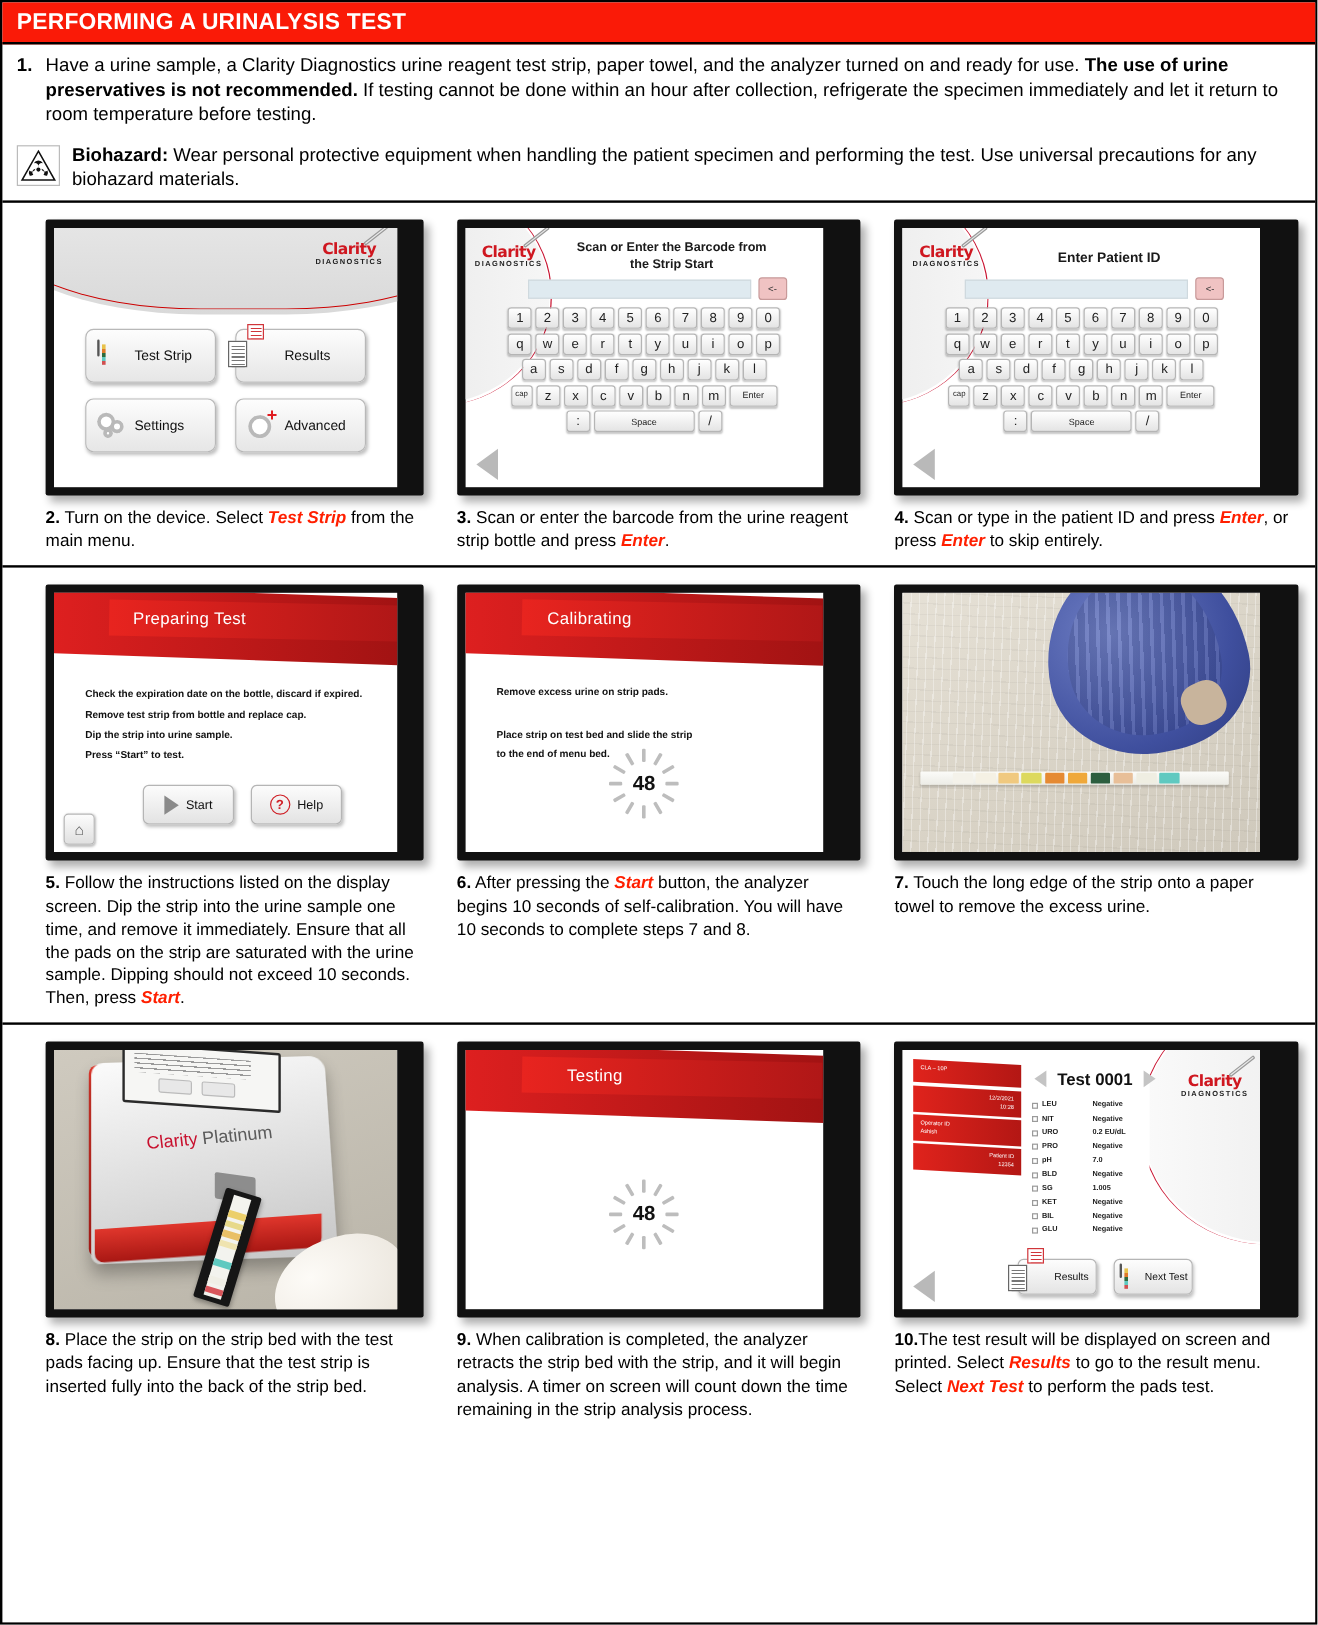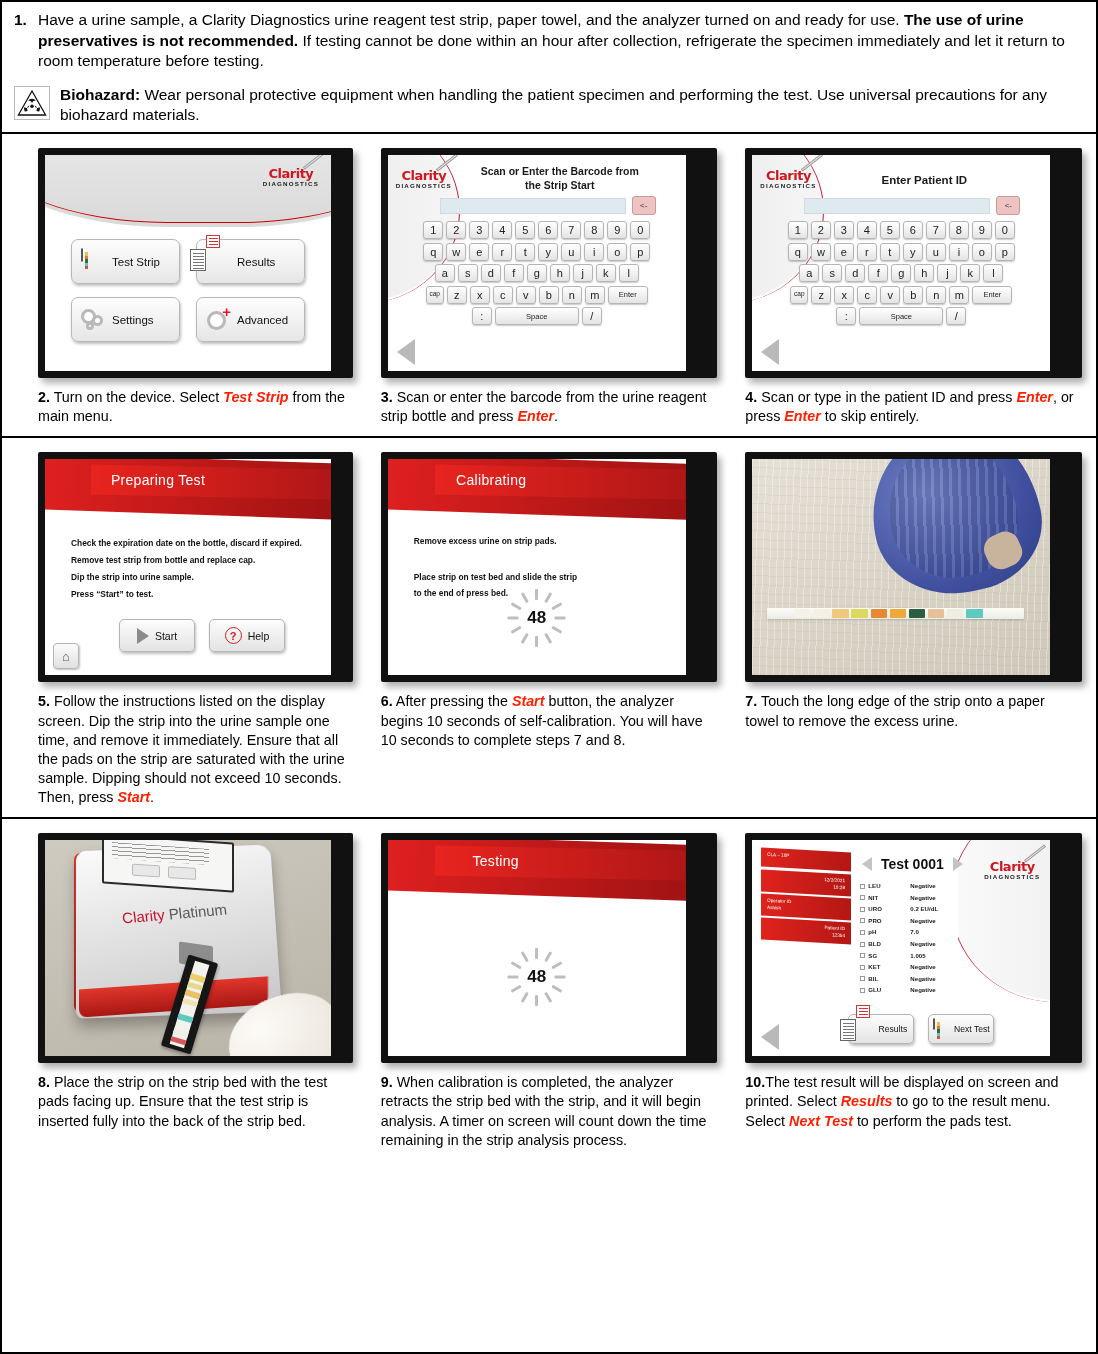--- a/index.html
+++ b/index.html
@@ -311,20 +311,21 @@
     box-shadow:1px 2px 3px rgba(0,0,0,.25);
     display:flex; align-items:center; justify-content:center; gap:5px;
     font-size:8.6px; color:#111;
   }
 </style>
 </head>
 <body>
 
 <div class="page">
 
+  <div class="header">PERFORMING A URINALYSIS TEST</div>
 
   <div class="intro">
     <div class="step1">
       <span class="num">1.</span>
       <span><span>Have a urine sample, a Clarity Diagnostics urine reagent test strip, paper towel, and the analyzer turned on and ready for use. </span><span class="b">The use of urine preservatives is not recommended.</span><span> If testing cannot be done within an hour after collection, refrigerate the specimen immediately and let it return to room temperature before testing.</span></span>
     </div>
     <div class="biohazard-row">
       <div class="bio-ico">
         <svg viewBox="0 0 40 36" width="100%" height="100%">
           <polygon points="20,3 37,33 3,33" fill="#fff" stroke="#111" stroke-width="1.6"></polygon>
@@ -583,21 +584,21 @@
         <div class="frame">
             <div class="screen dev-wide">
           <div class="ban-wrap">
             <div class="ban-bg"></div>
                 <div class="ban-fg"></div>
             <div class="ban-txt" style="padding-right:91px;text-align:center;">Calibrating</div>
           </div>
           <div class="cal-lines">
             <div>Remove excess urine on strip pads.</div>
             <div style="margin-top:19px">Place strip on test bed and slide the strip</div>
-            <div>to the end of press bed.</div>
+            <div>to the end of menu bed.</div>
           </div>
           <div class="spinner" style="top:130px;">
             <span class="tick" style="transform:rotate(0deg)"></span>
                 <span class="tick" style="transform:rotate(30deg)"></span>
             <span class="tick" style="transform:rotate(60deg)"></span>
                 <span class="tick" style="transform:rotate(90deg)"></span>
             <span class="tick" style="transform:rotate(120deg)"></span>
                 <span class="tick" style="transform:rotate(150deg)"></span>
             <span class="tick" style="transform:rotate(180deg)"></span>
                 <span class="tick" style="transform:rotate(210deg)"></span>

